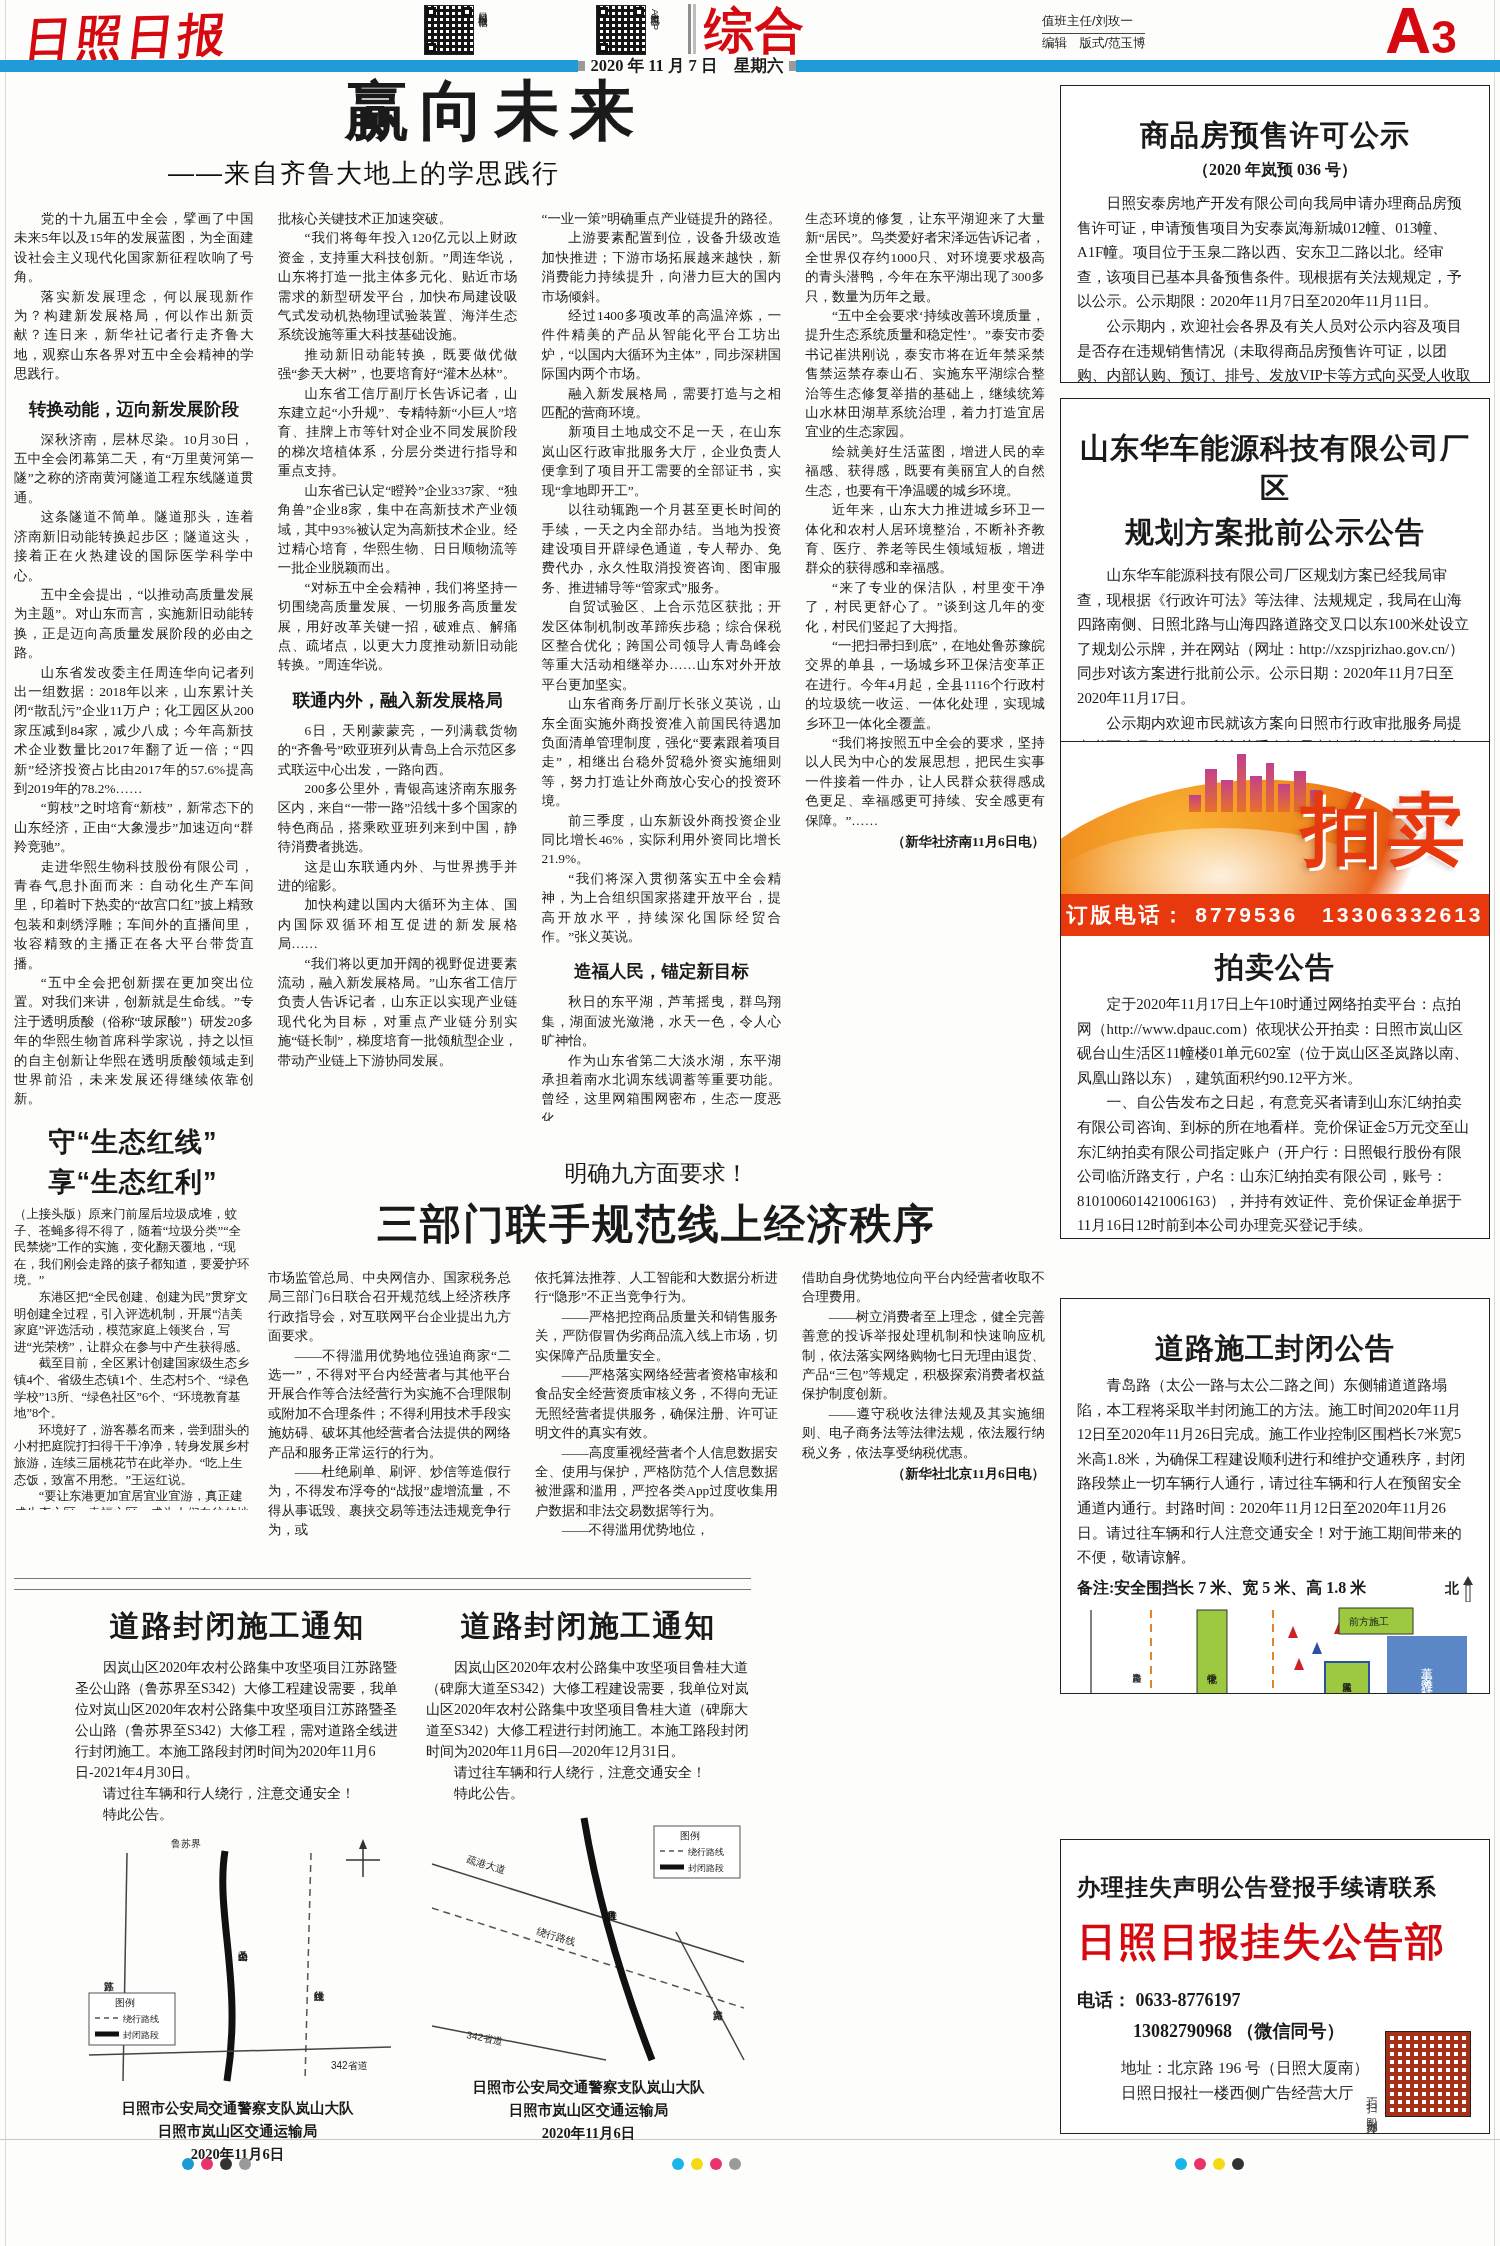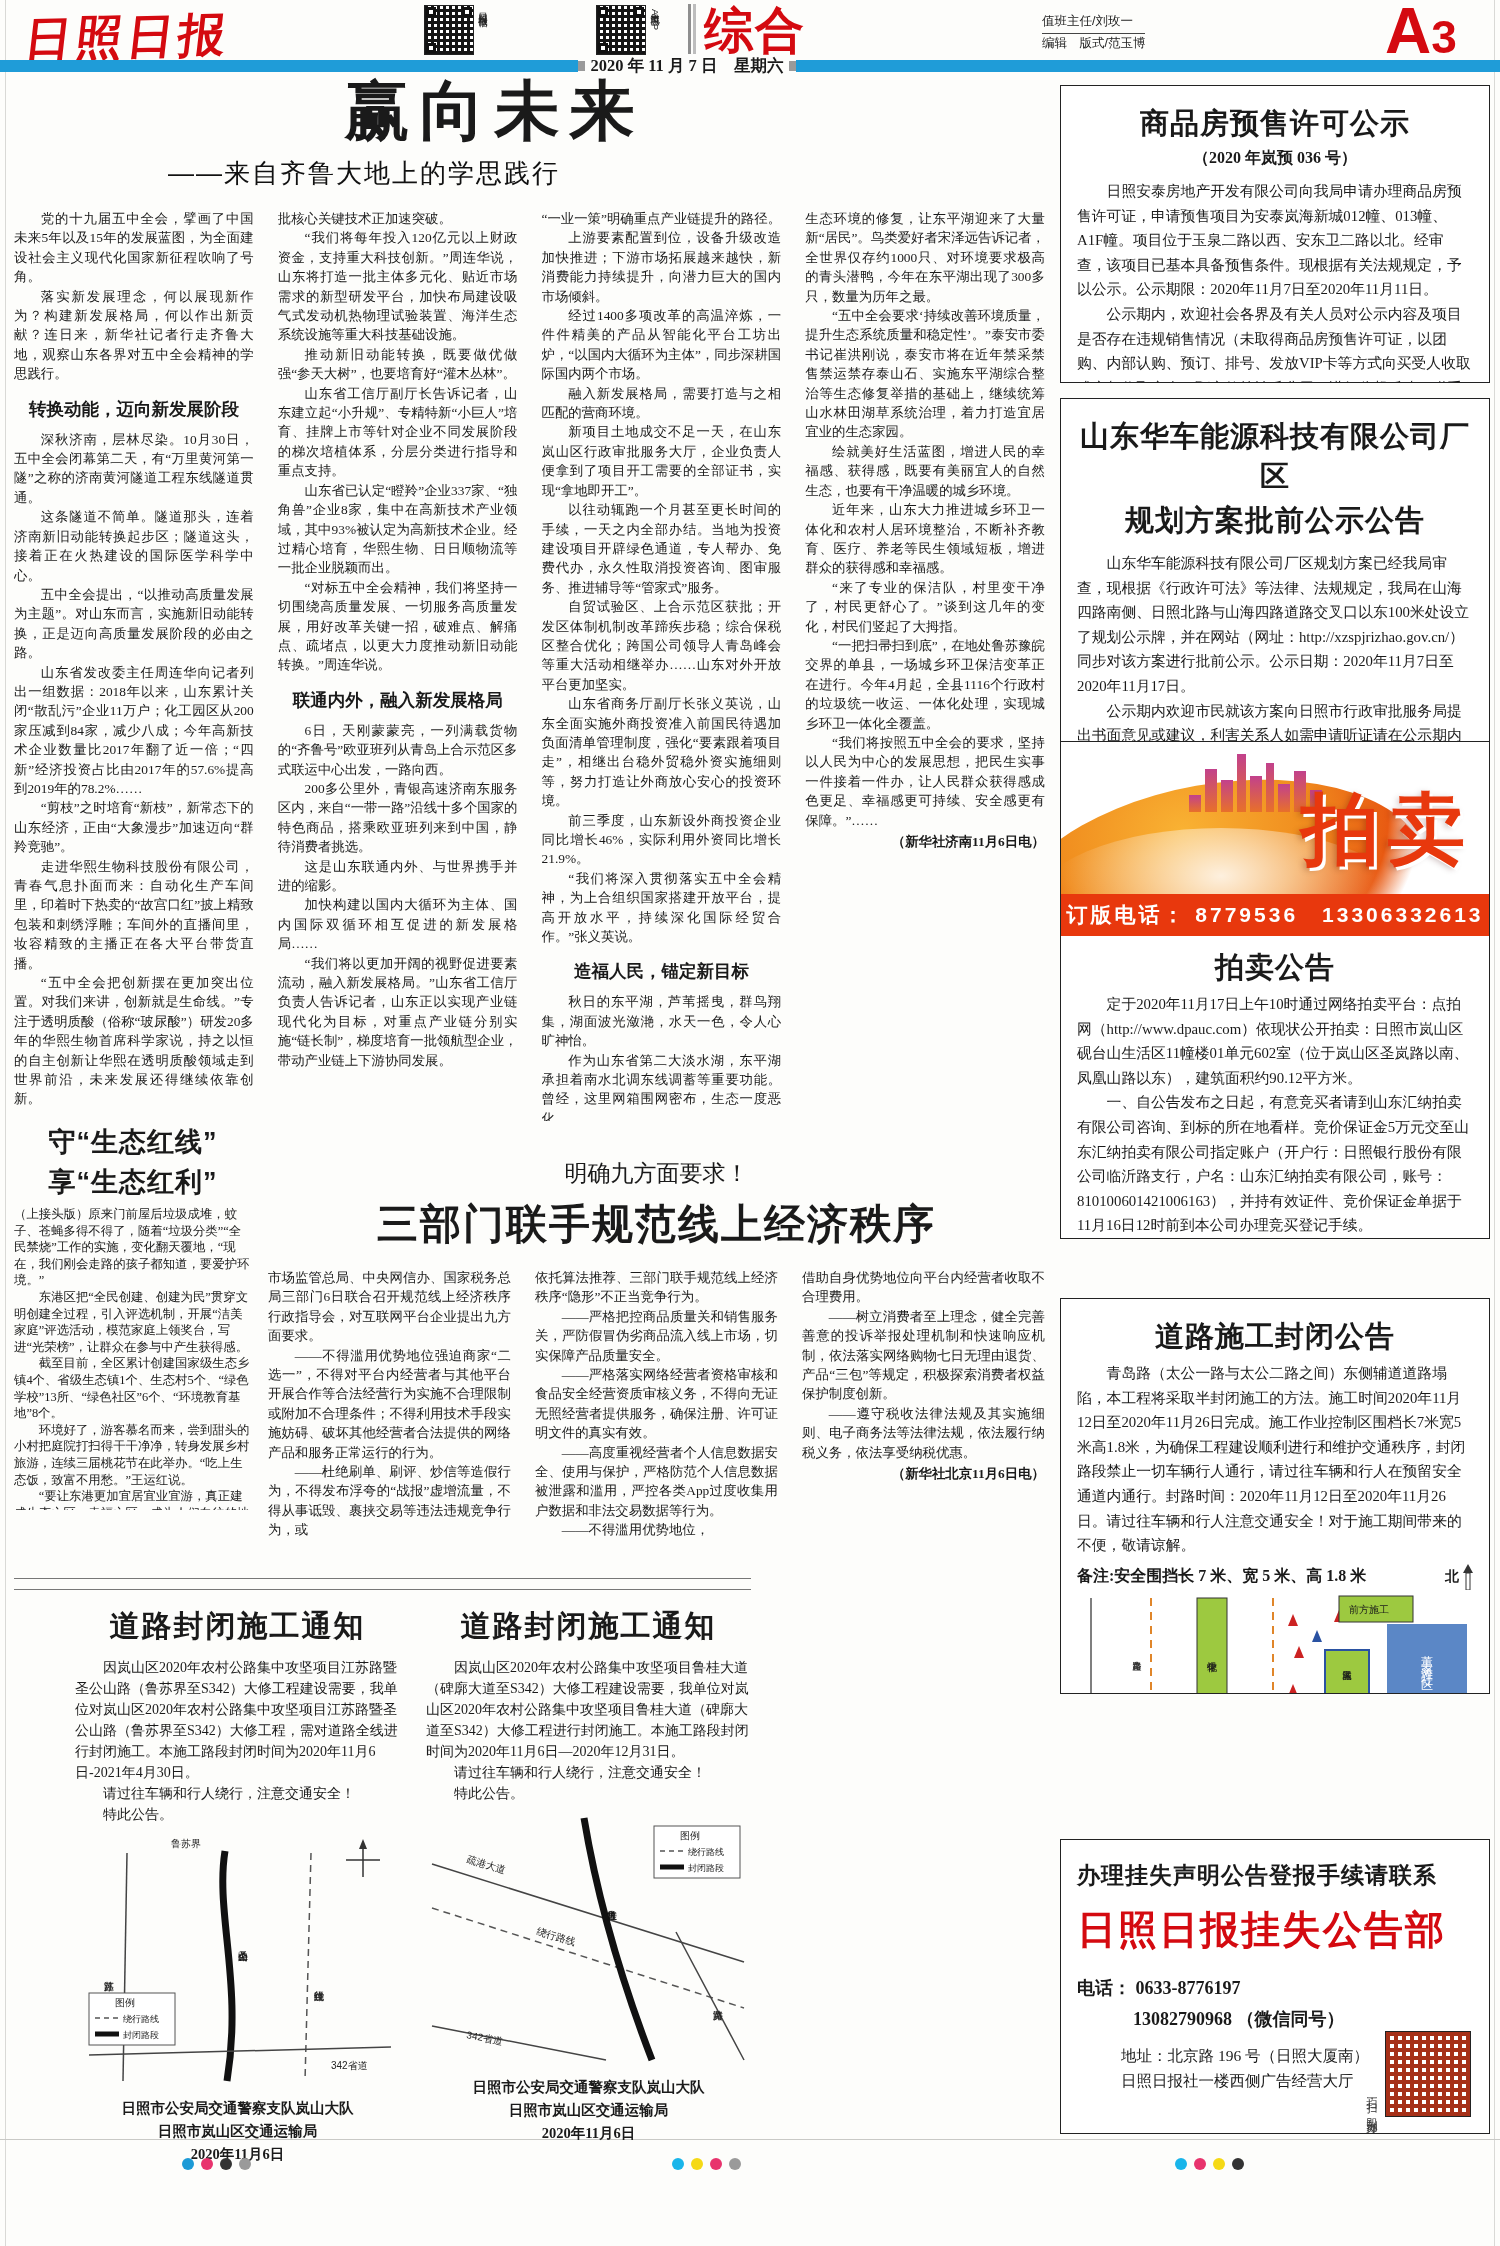--- a/index.html
+++ b/index.html
@@ -73,21 +73,21 @@
   .dblrule{position:absolute;left:14px;top:1578px;width:737px;height:10px;
            border-top:1px solid #777;border-bottom:1px solid #777;}
   .notices{position:absolute;left:75px;top:1602px;width:676px;display:flex;gap:26px;}
   .notice{flex:1;overflow:hidden;}
   .notice h3{margin:4px 0 10px 0;text-align:center;font-size:30px;font-weight:900;letter-spacing:2px;}
   .notice .para{font-size:14px;line-height:21px;}
   .siglines{margin-top:8px;}
   .sig{font-size:14.5px;font-weight:700;text-align:center;line-height:23px;}
   .mapbox{margin-top:8px;}
   .railbox{position:absolute;left:1060px;width:430px;border:1.5px solid #222;background:#fff;
-           box-sizing:border-box;padding:12px 16px;overflow:hidden;}
+           box-sizing:border-box;padding:24px 16px;overflow:hidden;}
   .rb-title{text-align:center;font-size:29px;font-weight:900;margin:6px 0 4px 0;letter-spacing:1px;}
   .rb-no{text-align:center;font-size:16px;font-weight:700;margin:4px 0 10px 0;}
   .rb-body .para{font-size:14.8px;line-height:24.6px;}
   #railA{top:85px;height:298px;}
   #railB{top:398px;height:384px;}
   #railC{top:741px;height:498px;padding:0;}
   #railD{top:1298px;height:396px;}
   #railE{top:1839px;height:295px;}
 
   
@@ -265,21 +265,21 @@
     <div class="three-cols">
       <div class="col">
           <div>
             <p class="para cont">市场监管总局、中央网信办、国家税务总局三部门6日联合召开规范线上经济秩序行政指导会，对互联网平台企业提出九方面要求。</p>
             <p class="para">——不得滥用优势地位强迫商家“二选一”，不得对平台内经营者与其他平台开展合作等合法经营行为实施不合理限制或附加不合理条件；不得利用技术手段实施妨碍、破坏其他经营者合法提供的网络产品和服务正常运行的行为。</p>
             <p class="para">——杜绝刷单、刷评、炒信等造假行为，不得发布浮夸的“战报”虚增流量，不得从事诋毁、裹挟交易等违法违规竞争行为，或</p>
           </div>
         </div>
       <div class="col">
           <div>
-            <p class="para cont">依托算法推荐、三部门联手规范线上经济秩序“隐形”不正当竞争行为。</p>
+            <p class="para cont">依托算法推荐、人工智能和大数据分析进行“隐形”不正当竞争行为。</p>
             <p class="para">——严格把控商品质量关和销售服务关，严防假冒伪劣商品流入线上市场，切实保障产品质量安全。</p>
             <p class="para">——严格落实网络经营者资格审核和食品安全经营资质审核义务，不得向无证无照经营者提供服务，确保注册、许可证明文件的真实有效。</p>
             <p class="para">——高度重视经营者个人信息数据安全、使用与保护，严格防范个人信息数据被泄露和滥用，严控各类App过度收集用户数据和非法交易数据等行为。</p>
             <p class="para">——不得滥用优势地位，</p>
           </div>
         </div>
       <div class="col">
           <div>
             <p class="para cont">借助自身优势地位向平台内经营者收取不合理费用。</p>
             <p class="para">——树立消费者至上理念，健全完善善意的投诉举报处理机制和快速响应机制，依法落实网络购物七日无理由退货、产品“三包”等规定，积极探索消费者权益保护制度创新。</p>

